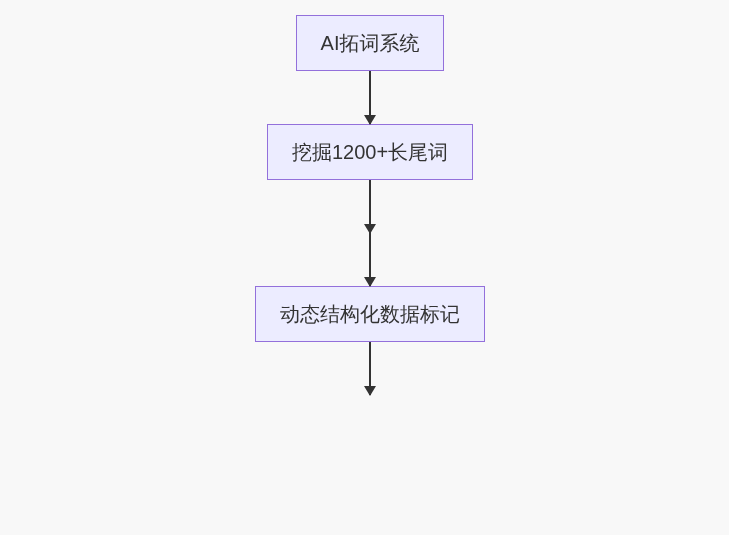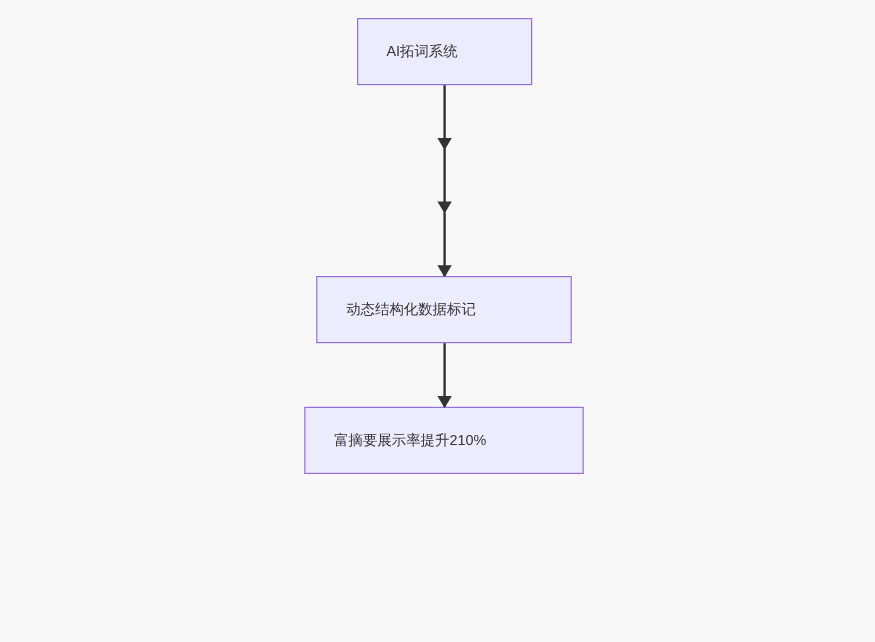--- a/index.html
+++ b/index.html
@@ -21,25 +21,25 @@
     transform: translateX(-50%);
     display: flex;
     flex-direction: column;
     align-items: center;
   }
   .node {
     box-sizing: border-box;
     height: 56px;
     display: flex;
     align-items: center;
-    justify-content: flex-start;
+    justify-content: flex-end;
     background: var(--node-fill, #ECECFF);
     border: 1px solid var(--node-border, #9370DB);
     color: var(--text-color, #333333);
-    font-size: 12px;
+    font-size: 20px;
     line-height: 1;
     white-space: nowrap;
     padding: 0 24px;
     text-align: center;
   }
   
   .node.n0 { min-width: 146px; }
   .node.n1 { min-width: 192px; }
   .node.n2 { min-width: 222px; }
   .node.n3 { min-width: 213px; }
@@ -68,35 +68,35 @@
 <div class="flowchart">
 
   <div class="node n0">
     <span>AI拓词系统</span>
   </div>
 
   <div class="edge">
     <span class="arrowhead"></span>
   </div>
 
+  <div class="node n1">
+    <span>挖掘1200+长尾词</span>
+  </div>
 
   <div class="edge">
     <span class="arrowhead"></span>
   </div>
 
 
   <div class="edge">
     <span class="arrowhead"></span>
   </div>
 
   <div class="node n3">
     <span>动态结构化数据标记</span>
   </div>
 
   <div class="edge">
     <span class="arrowhead"></span>
   </div>
 
-  <div class="node n4">
-    <span>富摘要展示率提升210%</span>
-  </div>
 
 </div>
 
 </body></html>

